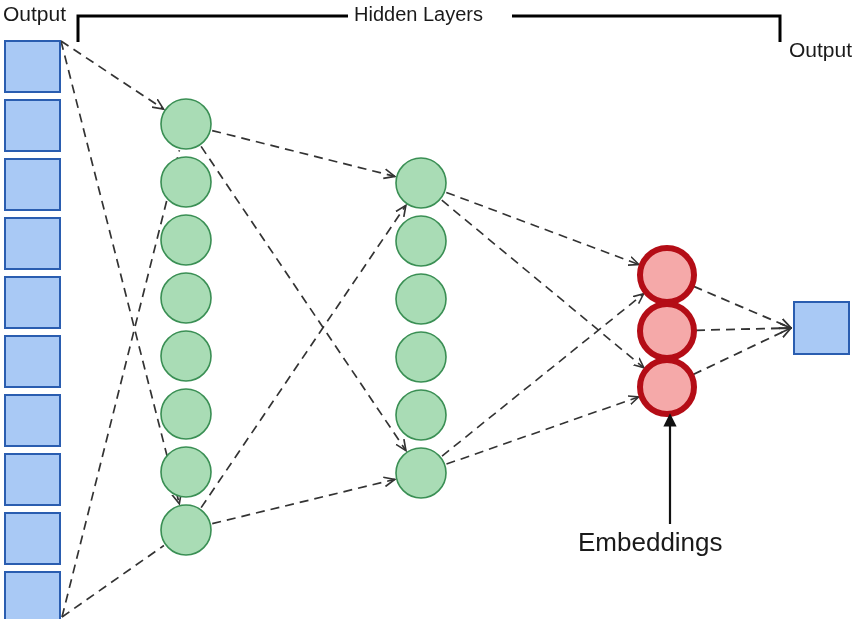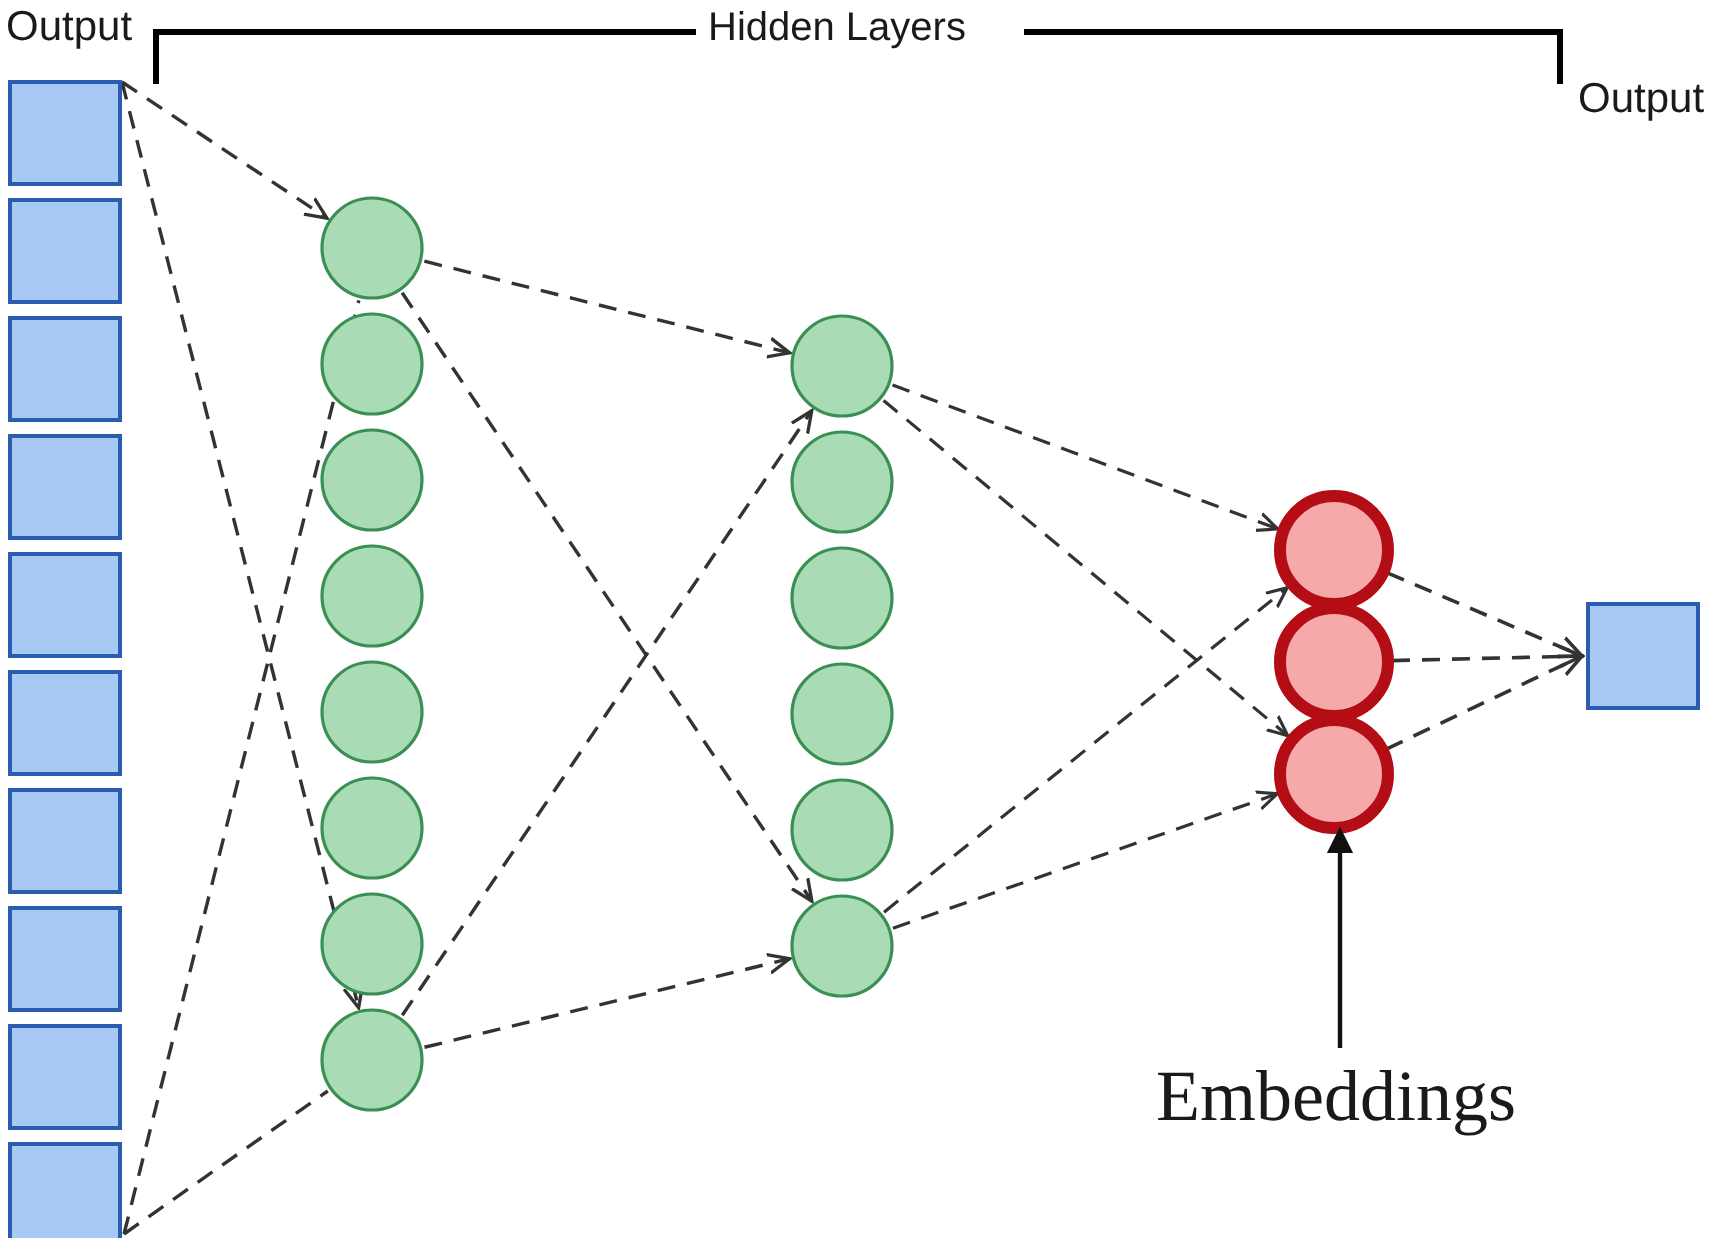--- a/index.html
+++ b/index.html
@@ -43,22 +43,21 @@
   }
   #label-output {
     left: 789px;
     top: 2px;
     font-size: 21px;
     margin-top: 36px;
   }
   #label-embeddings {
     left: 578px;
     top: 527px;
-    font-size: 36px;
-    font-family: Liberation Serif, serif;
+    font-size: 26px;
   }
 </style>
 </head>
 <body>
 
 <div id="canvas">
 
   <svg class="layer" id="svg-root" viewBox="0 0 865 619" xmlns="http://www.w3.org/2000/svg">
     <defs>
       <marker id="arrowOpen" viewBox="0 0 10 10" refX="9" refY="5" markerWidth="7" markerHeight="7" orient="auto-start-reverse">

